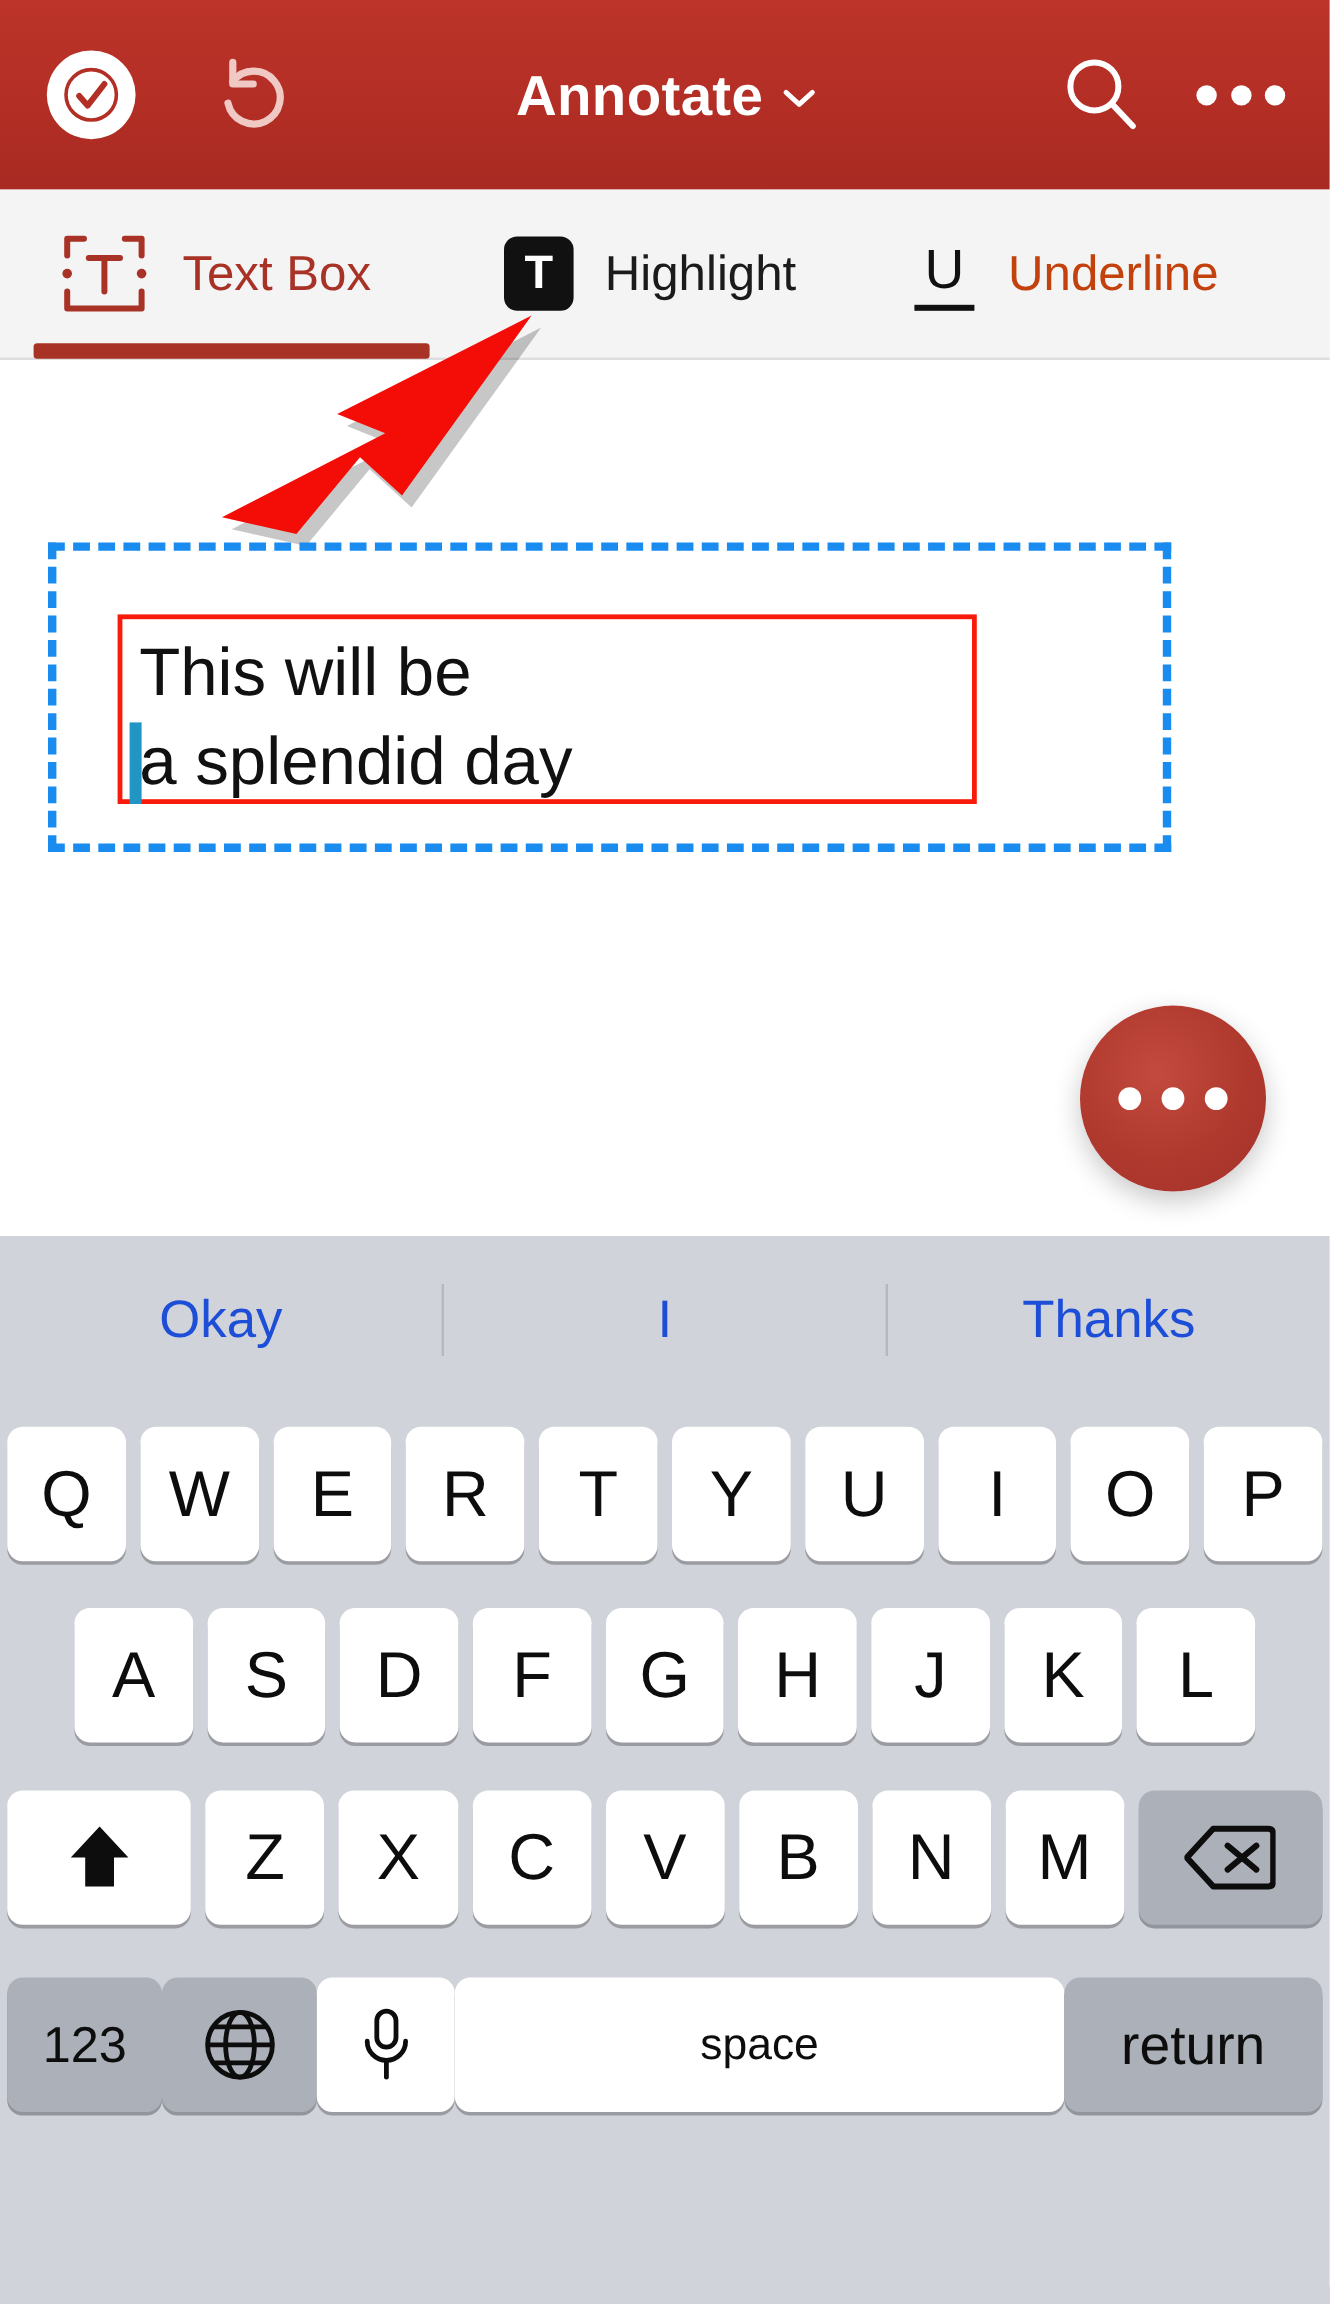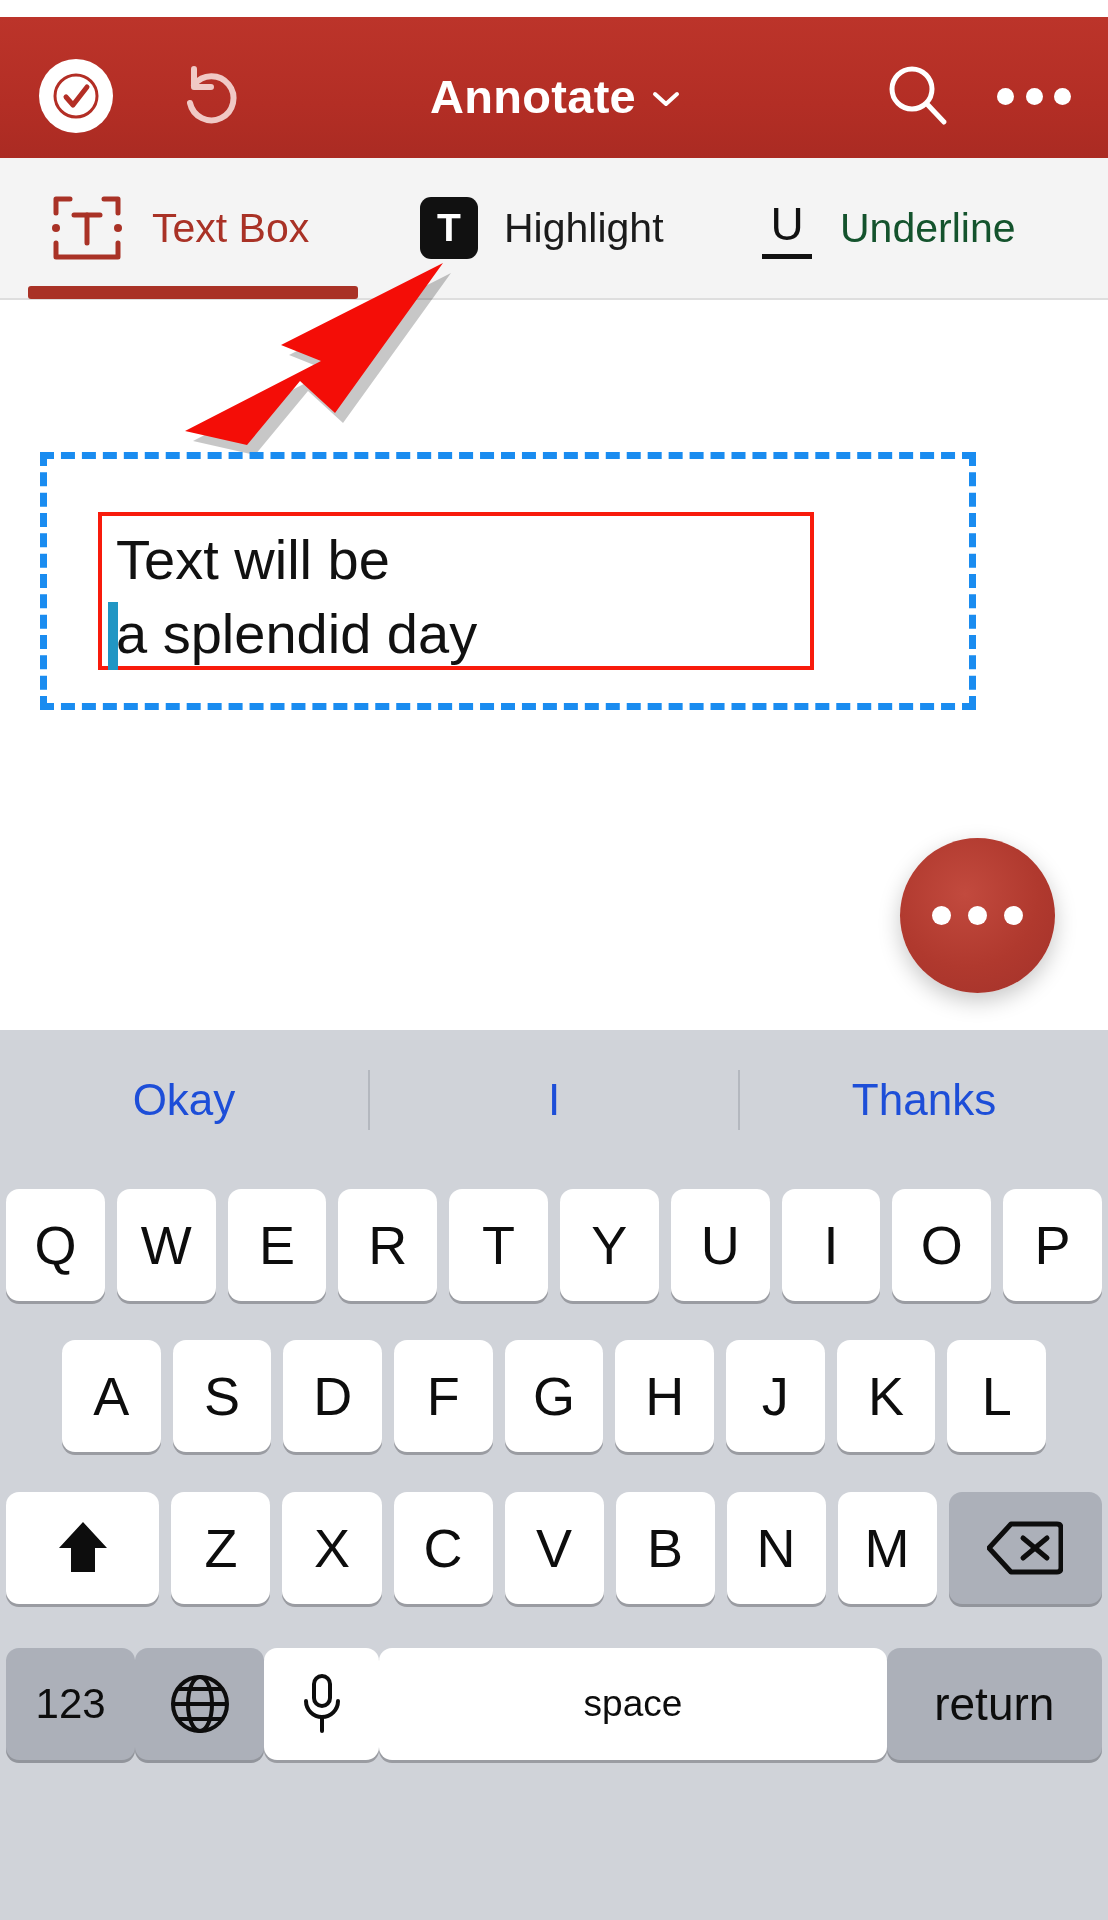--- a/index.html
+++ b/index.html
@@ -9,21 +9,21 @@
   body {
     width: 1108px; height: 1920px;
     font-family: "Liberation Sans", sans-serif;
     overflow: hidden;
     position: relative;
   }
 
   
   .header {
     position: absolute;
-    left: 0; top: 17px;
+    left: 0; top: 0;
     width: 1108px; height: 158px;
     background: linear-gradient(180deg, #bc342a 0%, #b32e25 55%, #a82a22 100%);
     display: flex;
     align-items: center;
     box-sizing: border-box;
     padding: 0 29px;
   }
   .hdr-check {
     width: 74px; height: 74px;
     border-radius: 50%;
@@ -87,21 +87,21 @@
     top: 0; height: 140px;
     display: flex; align-items: center;
     gap: 26px;
   }
   .tab-label { font-size: 41px; }
   .tab-textbox { left: 48px; }
   .tab-textbox .tab-label { color: #a93226; }
   .tab-highlight { left: 420px; }
   .tab-highlight .tab-label { color: #1b1b1b; }
   .tab-underline { left: 760px; }
-  .tab-underline .tab-label { color: #14532d; }
+  .tab-underline .tab-label { color: #c2410c; }
   .tab-indicator {
     position: absolute;
     left: 28px; top: 286px;
     width: 330px; height: 13px;
     background: #a93226;
     border-radius: 3px;
   }
   .hl-badge {
     width: 58px; height: 62px;
     background: #111111;
@@ -314,21 +314,21 @@
   <svg class="arrow-cursor" viewBox="0 0 330 240">
     <g transform="translate(5,8)">
       <path d="M258 0 L96 82 L136 98 L0 168 L62 182 L115 118 L150 150 Z" fill="rgba(0,0,0,0.22)" transform="translate(8,10)"></path>
       <path d="M258 0 L96 82 L136 98 L0 168 L62 182 L115 118 L150 150 Z" fill="#f40d07"></path>
     </g>
   </svg>
 
   <div class="sel-box"></div>
 
   <div class="text-frame">
-    <span class="text-line text-line-1">Text will be</span>
+    <span class="text-line text-line-1">This will be</span>
     <span class="caret"></span>
     <span class="text-line text-line-2">a splendid day</span>
   </div>
 
 </div>
 
 <div class="fab">
   <i></i>
   <i></i>
   <i></i>

